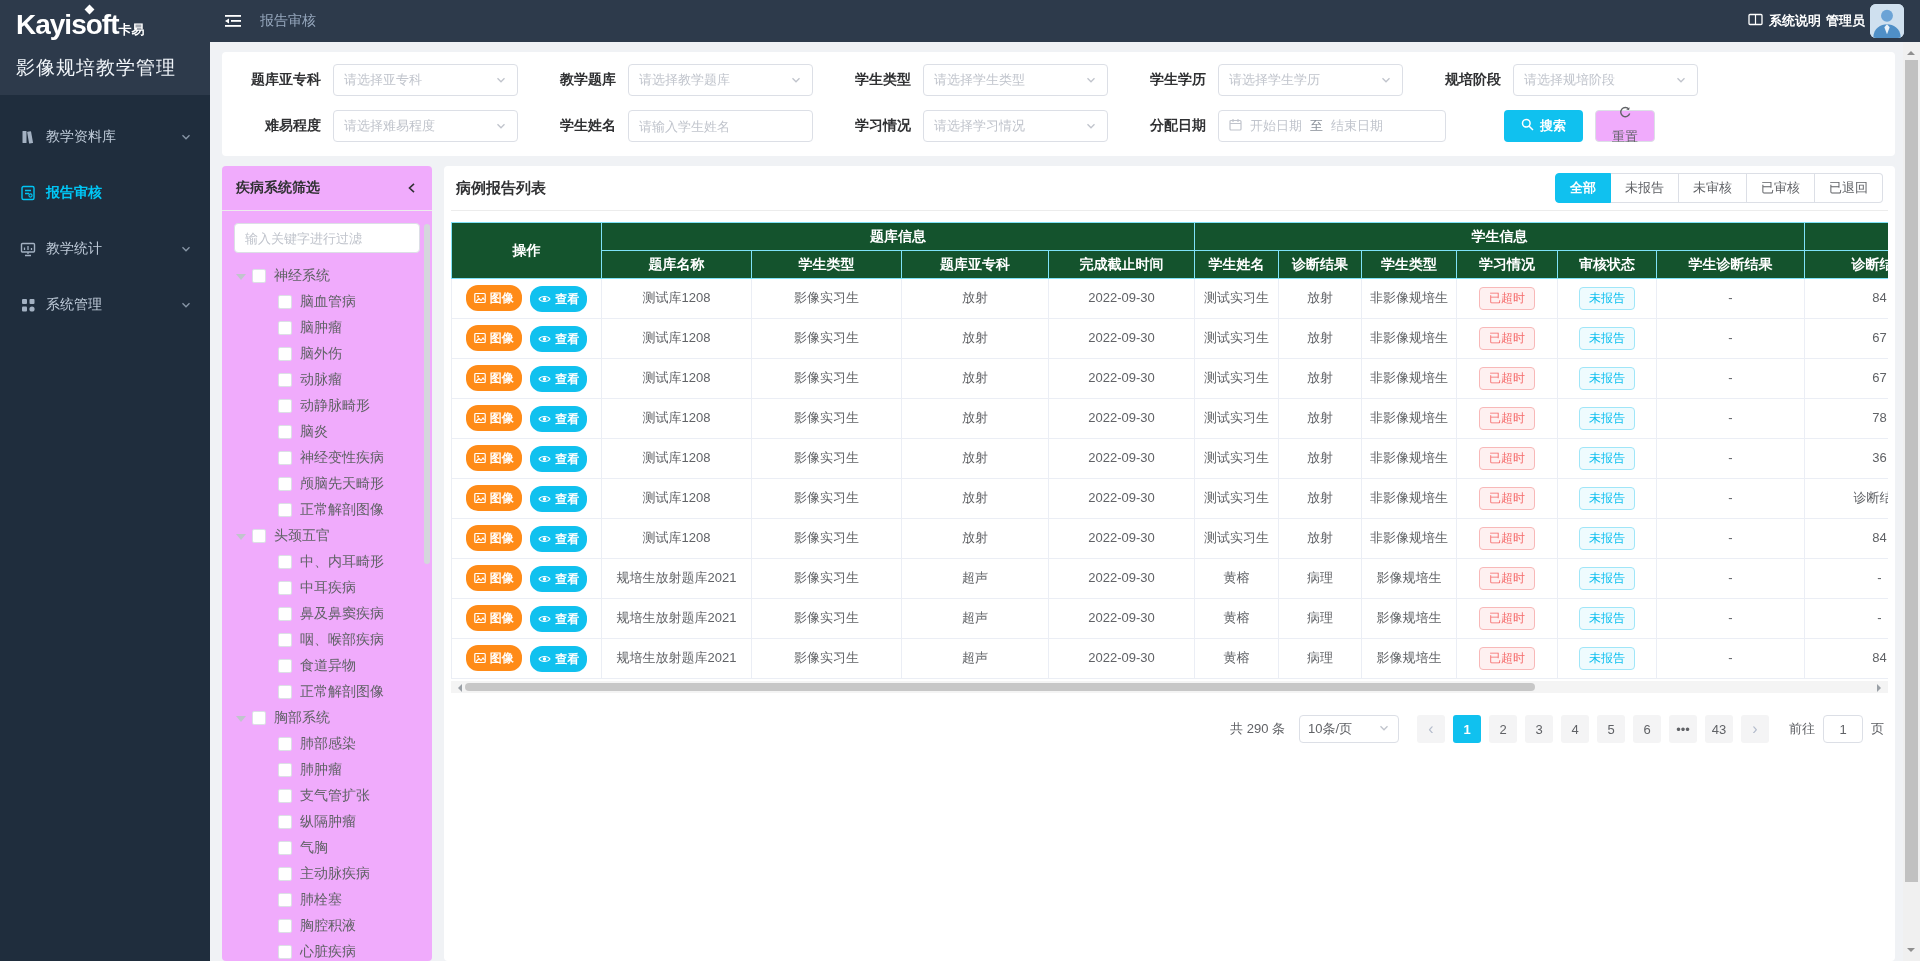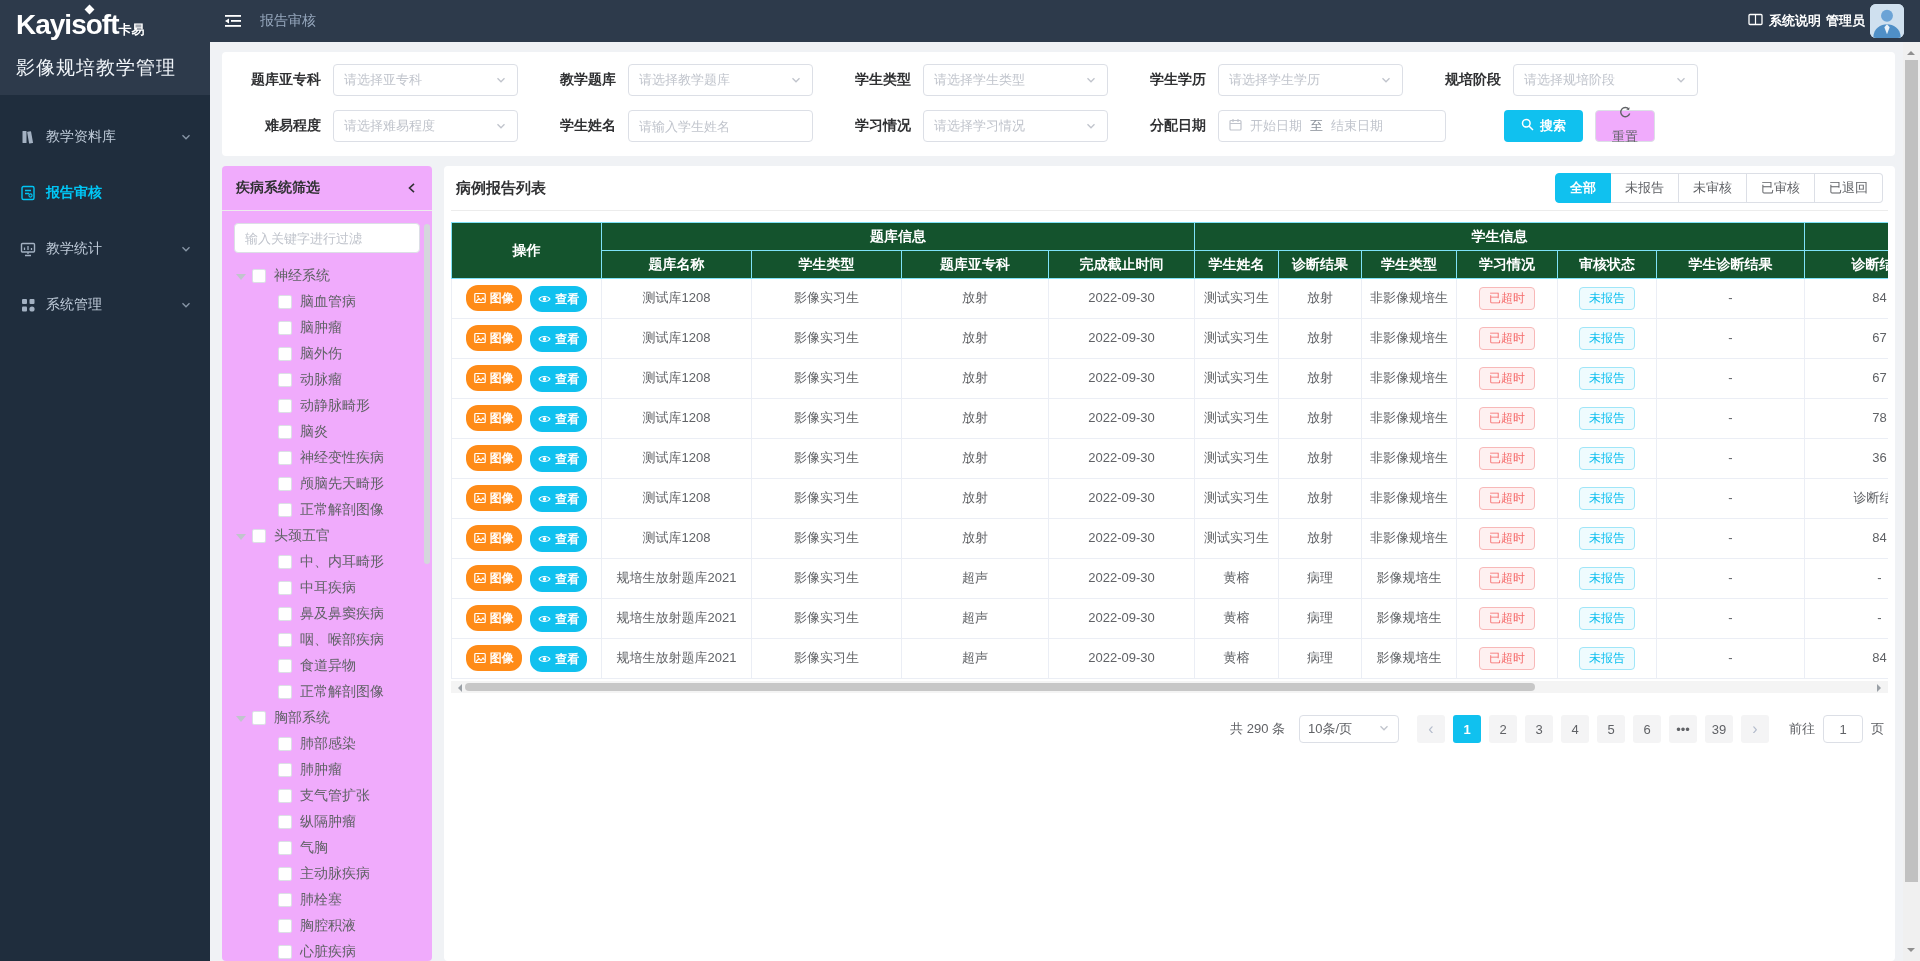--- a/index.html
+++ b/index.html
@@ -811,21 +811,21 @@
           </div>
 
           <div class="pagination">
             <span class="pg-total">共 290 条</span>
             <div class="pg-size">
               <span>10条/页</span>
               <span id="pgsize-chev" style="color: rgb(192, 196, 204);"><svg width="12" height="12" viewBox="0 0 12 12" fill="none">
                     <path d="M2.5 4.2 L6 7.8 L9.5 4.2" stroke="currentColor" stroke-width="1.3"></path>
                   </svg></span>
             </div>
-            <span id="page-buttons" style="display:contents"><div class="pg-btn arrow">‹</div><div class="pg-btn active">1</div><div class="pg-btn">2</div><div class="pg-btn">3</div><div class="pg-btn">4</div><div class="pg-btn">5</div><div class="pg-btn">6</div><div class="pg-btn">•••</div><div class="pg-btn">39</div><div class="pg-btn arrow">›</div></span>
+            <span id="page-buttons" style="display:contents"><div class="pg-btn arrow">‹</div><div class="pg-btn active">1</div><div class="pg-btn">2</div><div class="pg-btn">3</div><div class="pg-btn">4</div><div class="pg-btn">5</div><div class="pg-btn">6</div><div class="pg-btn">•••</div><div class="pg-btn">43</div><div class="pg-btn arrow">›</div></span>
             <div class="pg-goto">
               <span>前往</span>
               <input class="pg-input" value="1" style="">
               <span>页</span>
             </div>
           </div>
         </section>
       </div>
     </div>
   </div>

